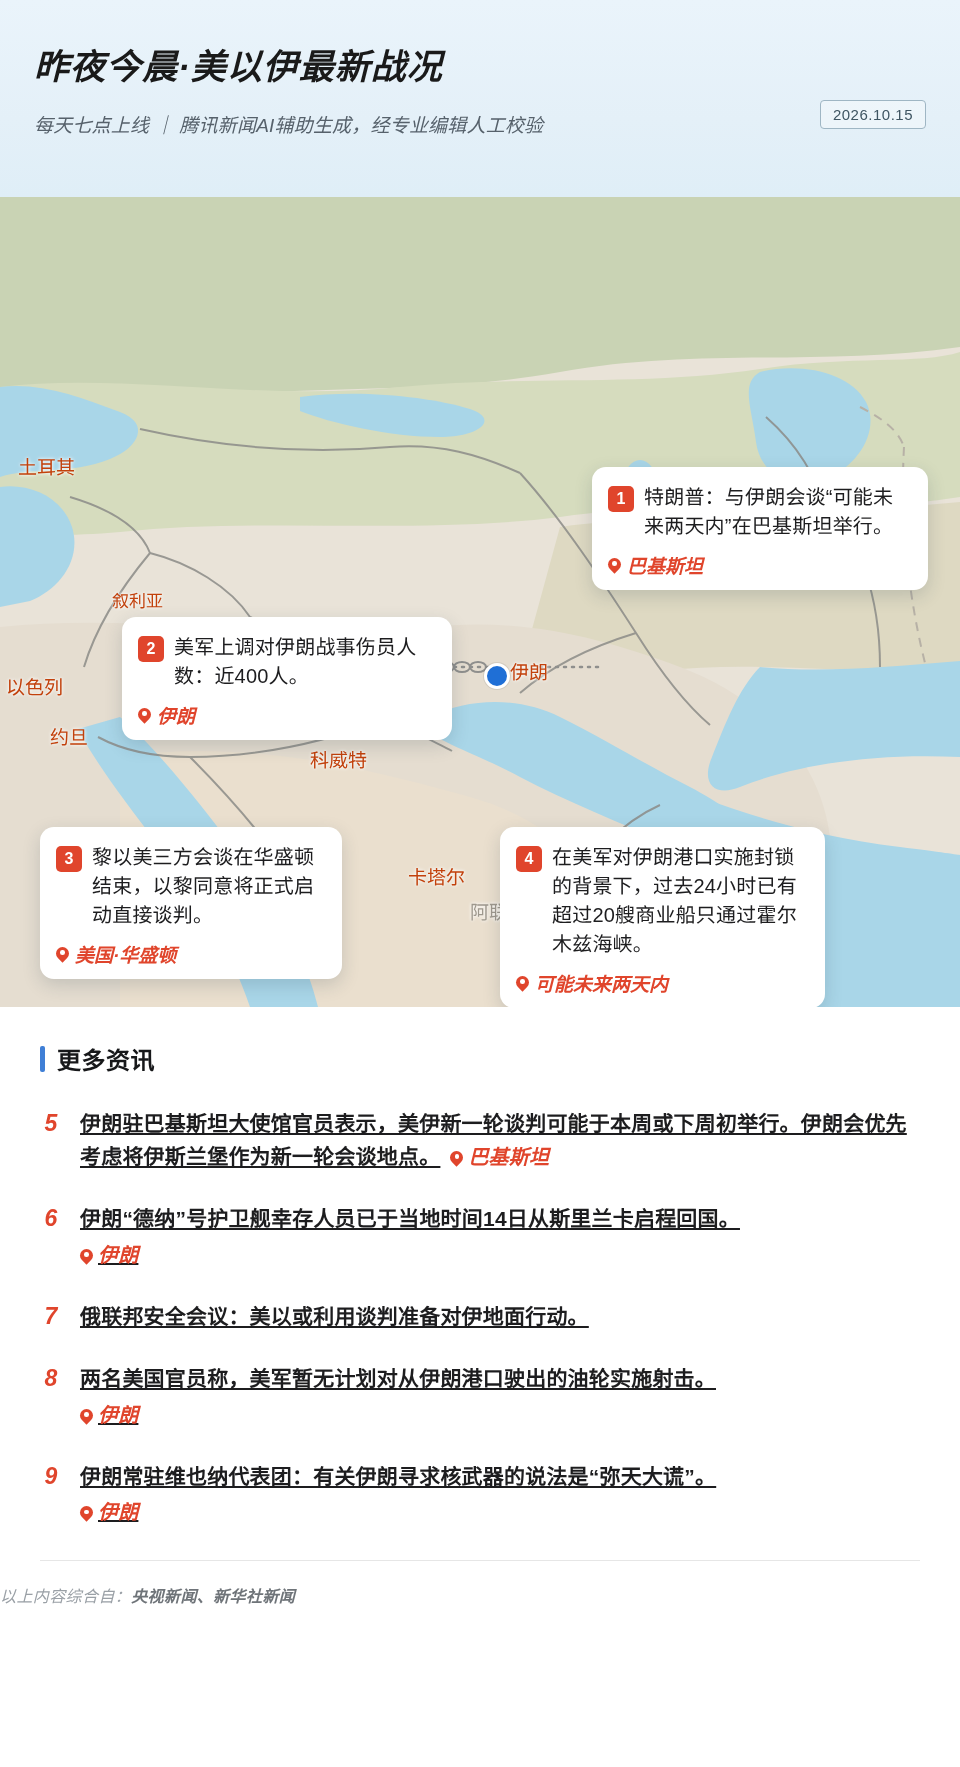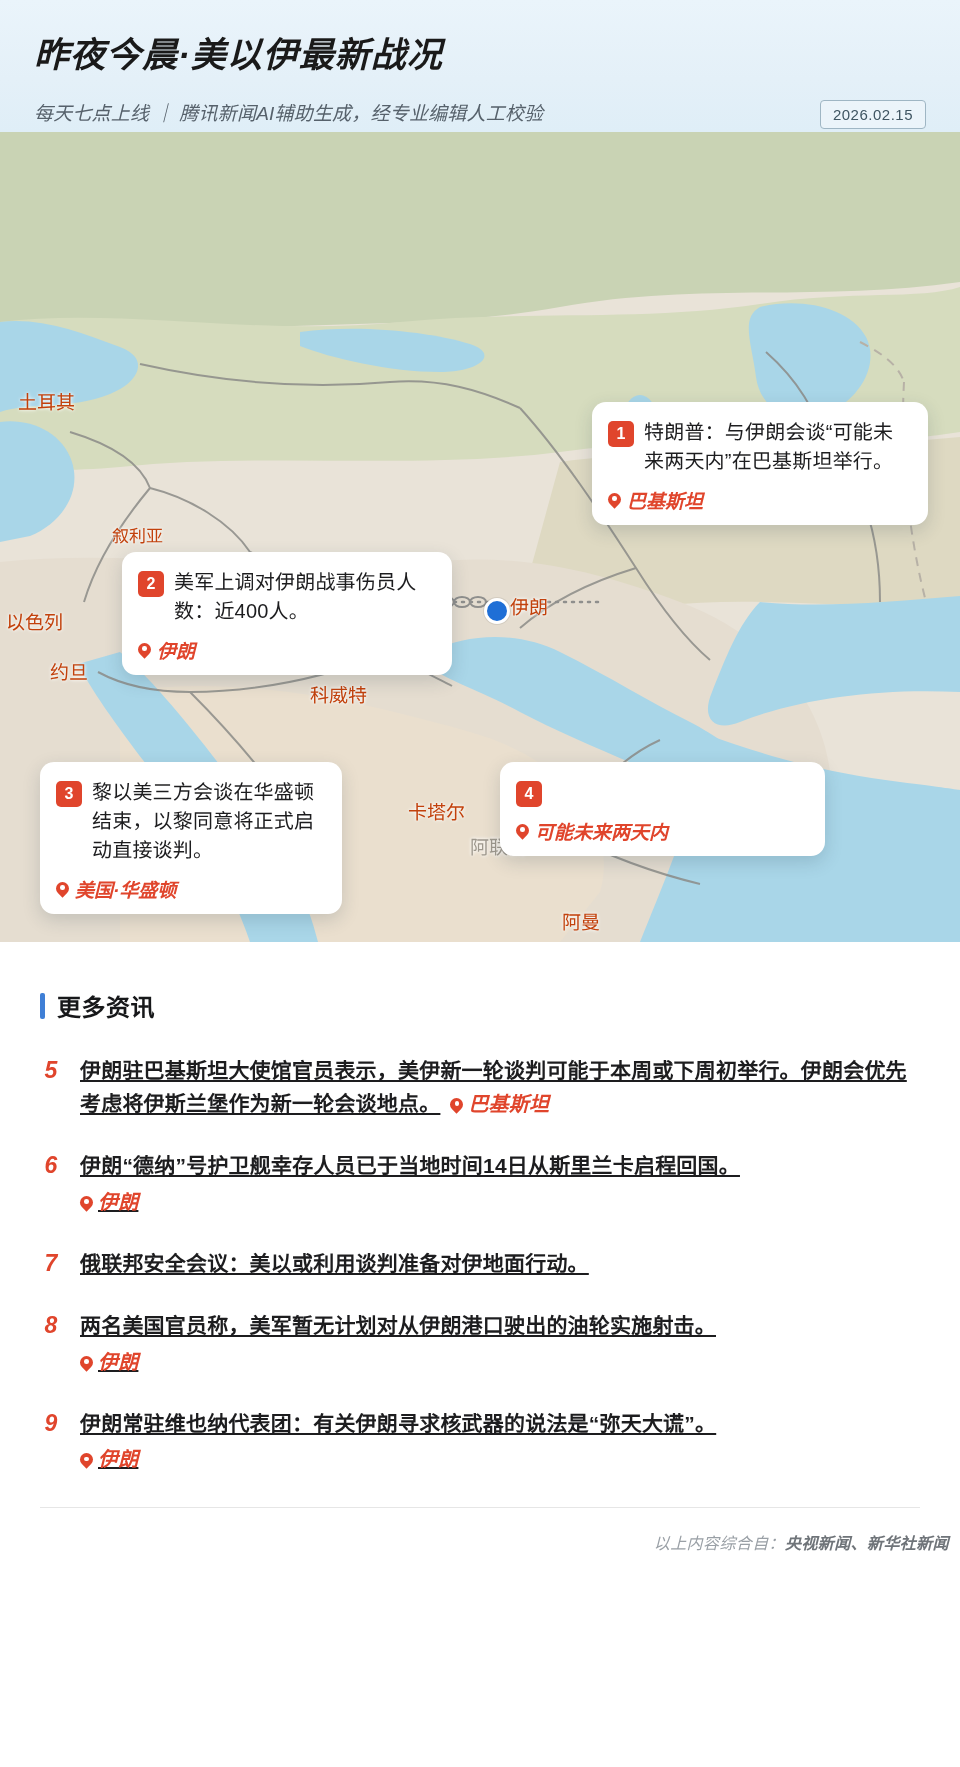--- a/index.html
+++ b/index.html
@@ -14,24 +14,24 @@
     position: relative;
     width: 960px;
     height: 1767px;
     overflow: hidden;
     background: #ffffff;
   }
 
   
   .header {
     position: relative;
-    height: 132px;
+    height: 197px;
     background: linear-gradient(180deg, #eaf4fb 0%, #e4f0f8 60%, #dfeef7 100%);
     box-sizing: border-box;
-    padding: 34px 34px 0 34px;
+    padding: 46px 34px 0 34px;
   }
   .header-title {
     font-size: 35px;
     font-weight: bold;
     font-style: italic;
     color: #1a1a1a;
     letter-spacing: 1px;
     margin: 0;
     line-height: 1.2;
   }
@@ -168,21 +168,20 @@
   
   .more {
     padding: 34px 40px 0 40px;
     background: #fff;
   }
   .more-head {
     display: flex;
     align-items: center;
     gap: 12px;
     margin-bottom: 16px;
-    margin-top: 12px;
   }
   .more-bar {
     width: 5px;
     height: 26px;
     background: #3f7fd6;
     border-radius: 2px;
   }
   .more-title {
     font-size: 24px;
     font-weight: bold;
@@ -229,38 +228,38 @@
     margin-left: 0;
     display: flex;
     margin-top: 4px;
   }
   .divider {
     height: 1px;
     background: #e6e6e6;
     margin: 18px 40px 0 40px;
   }
   .footer {
-    text-align: right;
+    text-align: left;
     font-size: 16px;
     font-style: italic;
     color: #9aa0a6;
     padding: 22px 11px 26px 0;
     letter-spacing: .4px;
   }
   .footer b { color: #6f7479; font-weight: bold; }
 </style>
 </head>
 <body>
 
 <div class="page">
 
   <div class="header">
     <h1 class="header-title">昨夜今晨·美以伊最新战况</h1>
     <div class="header-sub">每天七点上线 ｜ 腾讯新闻AI辅助生成，经专业编辑人工校验</div>
-    <div class="header-date">2026.02.15</div>
+    <div class="header-date">2026.10.15</div>
   </div>
 
   <div class="map">
     <svg class="map-svg" viewBox="0 0 960 810" preserveAspectRatio="none">
 
       <rect x="0" y="0" width="960" height="810" fill="#e9e3d8"></rect>
 
       <path d="M0,0 L960,0 L960,150 C820,170 700,150 560,175 C420,200 300,185 160,205 C100,213 50,205 0,215 Z" fill="#c9d3b4"></path>
       <path d="M0,190 C120,175 260,205 400,190 C520,178 640,190 760,172 C850,158 920,168 960,155 L960,300 C840,320 700,300 560,320 C420,338 260,320 120,335 C70,340 30,336 0,342 Z" fill="#d6dcbe"></path>
       <path d="M560,330 C660,315 780,330 880,312 L960,305 L960,470 C860,480 760,462 660,474 C600,480 560,470 520,476 Z" fill="#ded9c2"></path>
@@ -359,20 +358,21 @@
       </div>
       <div class="card-loc">
         <span class="pin"></span>
         <span>美国·华盛顿</span>
       </div>
     </div>
 
     <div class="card" id="card4">
       <div class="card-body">
         <div class="badge">4</div>
+        <div class="card-text">在美军对伊朗港口实施封锁的背景下，过去24小时已有超过20艘商业船只通过霍尔木兹海峡。</div>
       </div>
       <div class="card-loc">
         <span class="pin"></span>
         <span>可能未来两天内</span>
       </div>
     </div>
   </div>
 
   <div class="more">
     <div class="more-head">

